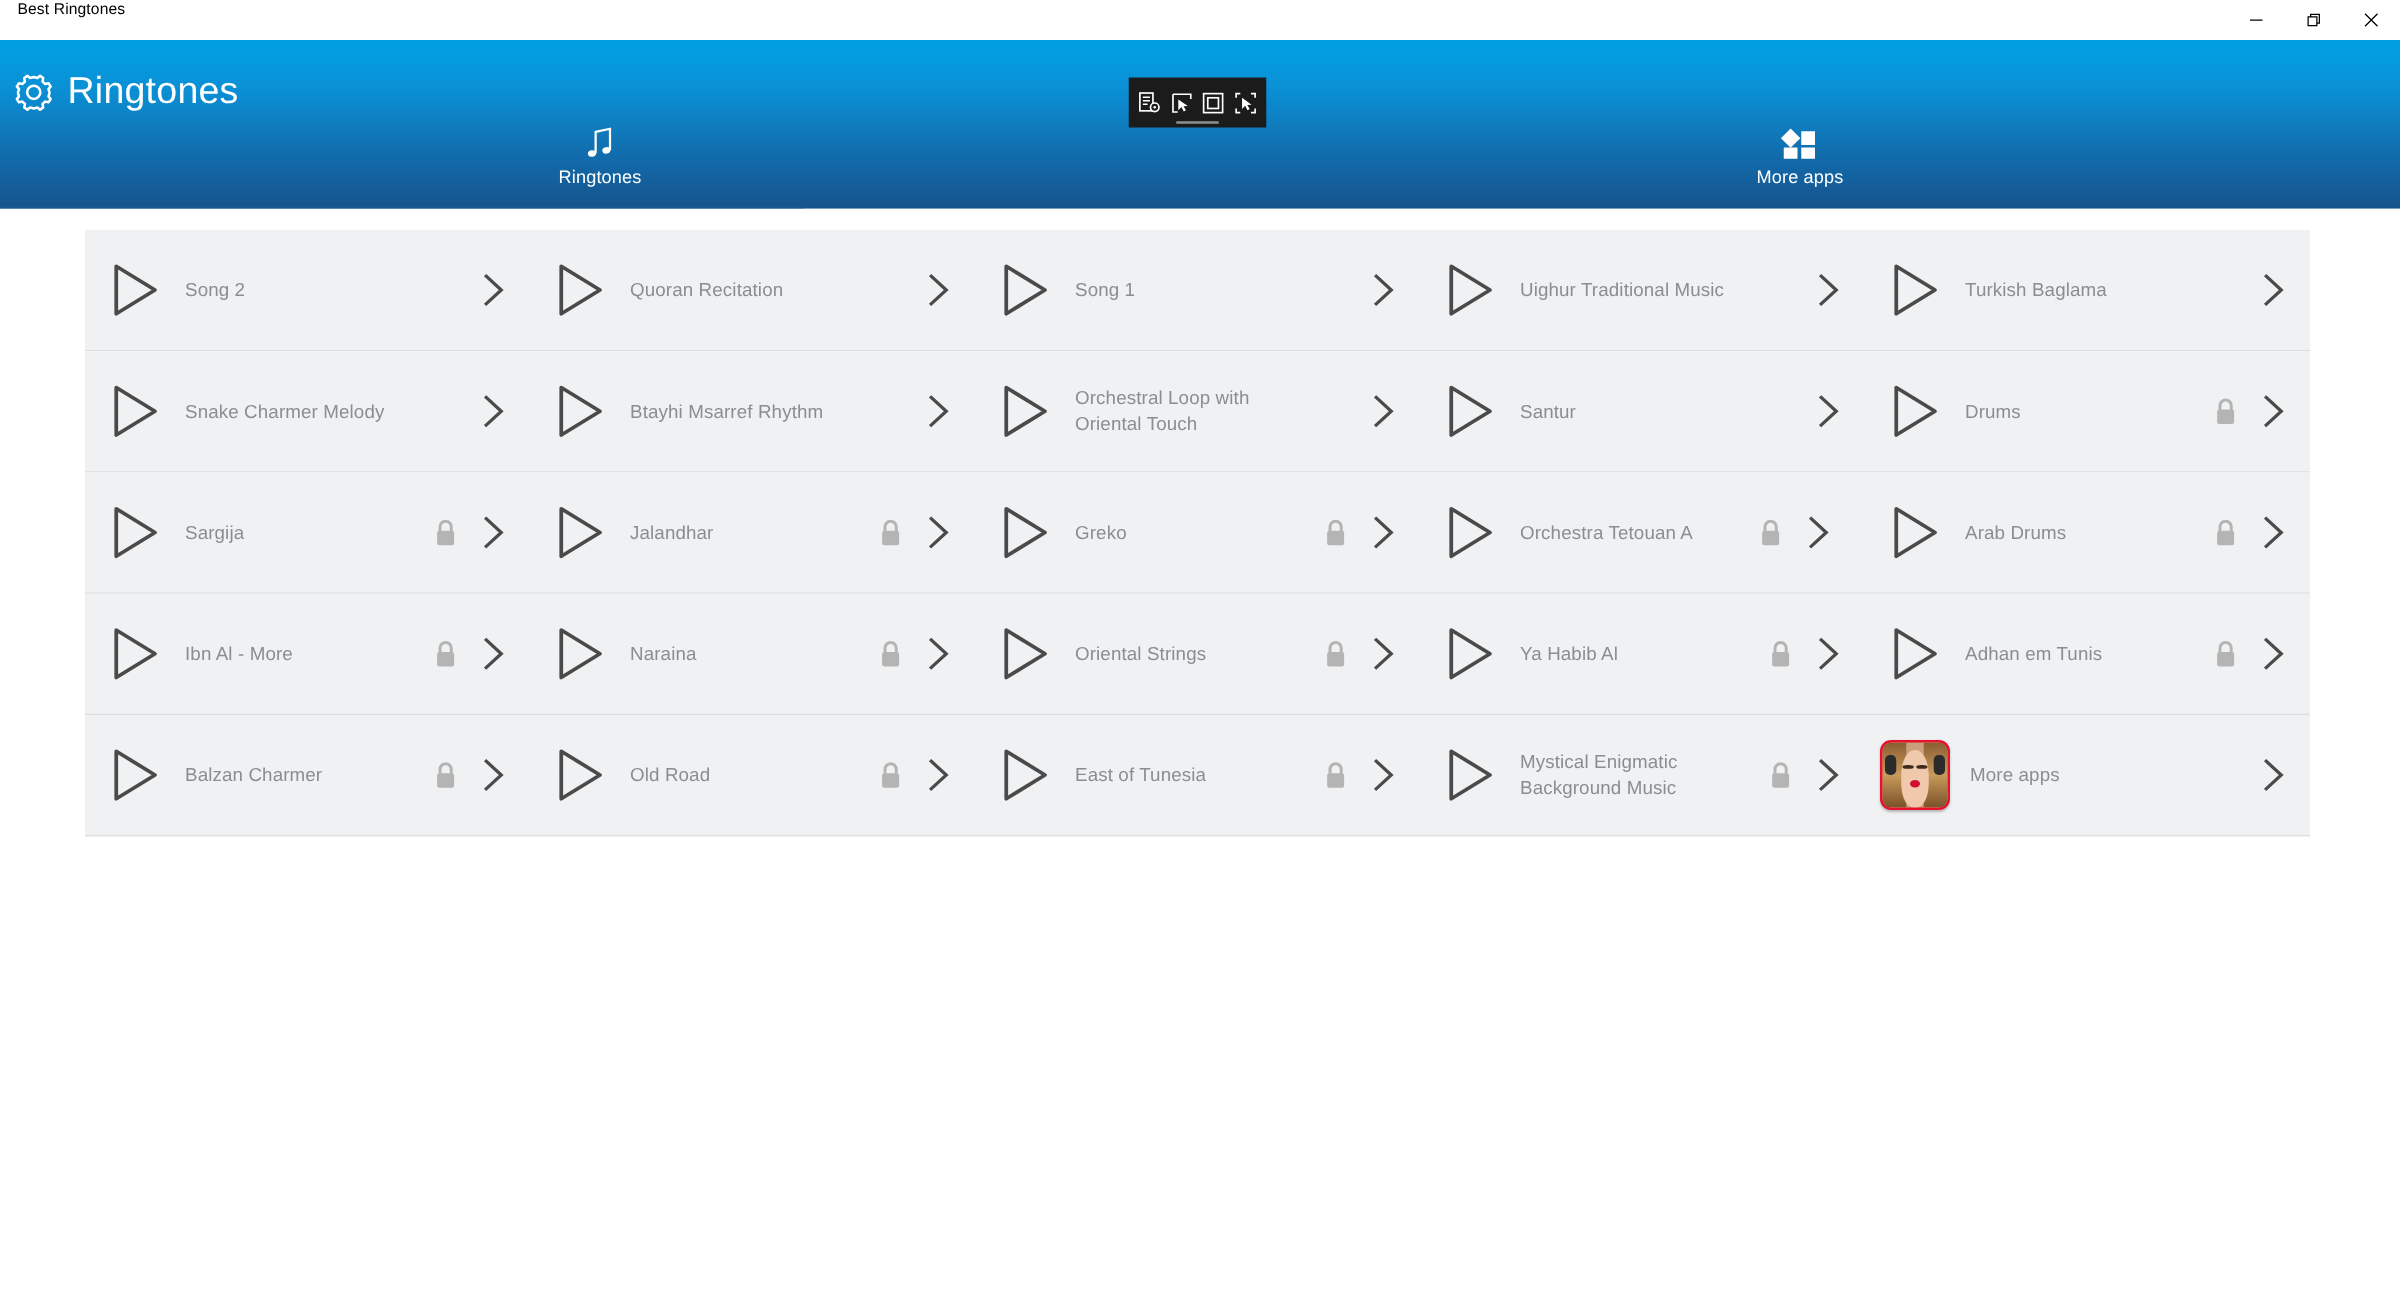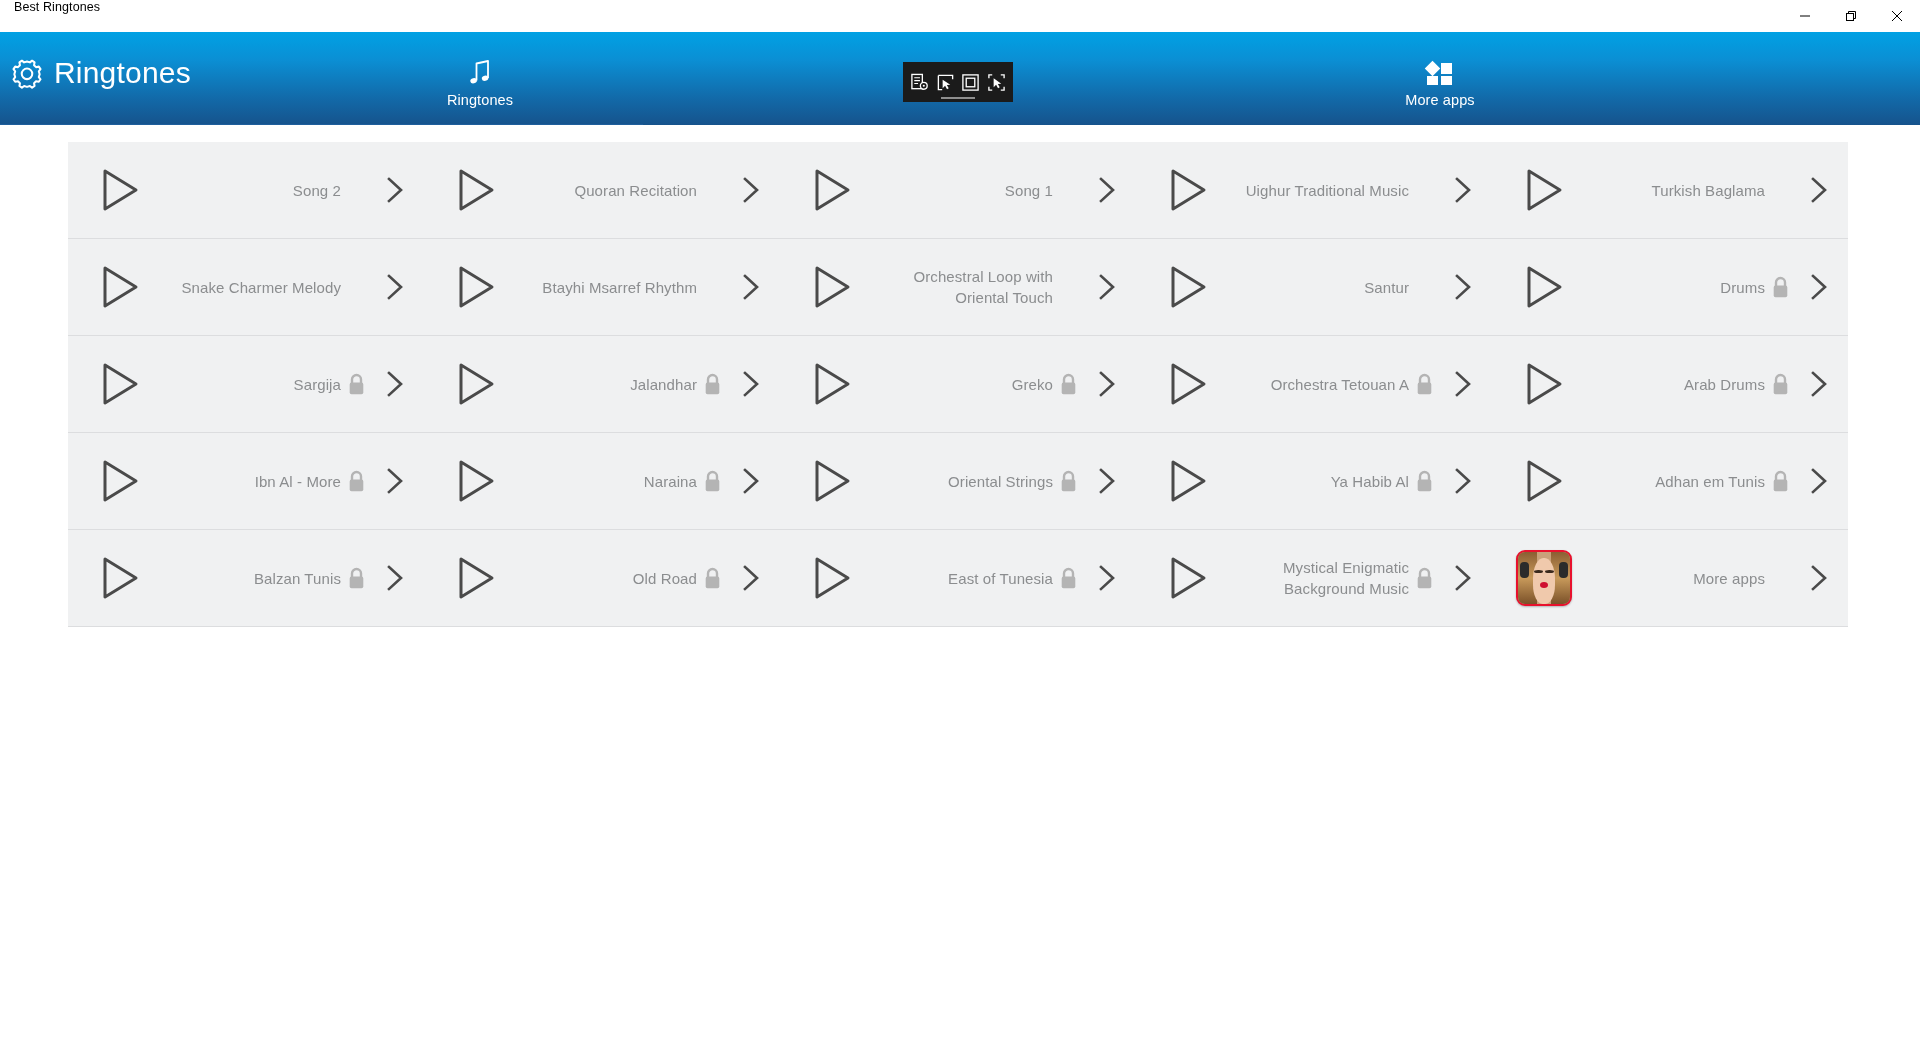--- a/index.html
+++ b/index.html
@@ -39,21 +39,21 @@
     display: flex;
     align-items: center;
     justify-content: center;
     background: #ffffff;
   }
   .wc-btn svg { display: block; }
 
   
   .app-header {
     position: relative;
-    height: 93px;
+    height: 135px;
     background: linear-gradient(to bottom, #00a1e4 0%, #0b8fd4 30%, #1269a8 72%, #16538c 100%);
     overflow: visible;
   }
   .brand {
     position: absolute;
     left: 10px;
     top: 24px;
     display: flex;
     align-items: center;
     gap: 10px;
@@ -156,24 +156,23 @@
     width: 356px;
     box-sizing: border-box;
     background: #f0f1f2;
     border-bottom: 1px solid #dcdddf;
     position: relative;
   }
   .row-item {
     height: 96px;
     display: flex;
     align-items: center;
-    padding: 0 18px 0 24px;
+    padding: 0 18px 0 12px;
     box-sizing: border-box;
     position: relative;
-    text-align: right;
   }
   .play-icon {
     width: 52px;
     height: 52px;
     flex: 0 0 52px;
     display: block;
   }
   .thumb {
     width: 56px;
     height: 56px;
@@ -637,21 +636,21 @@
           <svg class="chevron" viewBox="0 0 22 30">
             <path d="M5 4 L17 15 L5 26" fill="none" stroke="#4a4a4a" stroke-width="2.6" stroke-linecap="square"></path>
           </svg>
         </div>
       </div>
       <div class="cell">
         <div class="row-item">
           <svg class="play-icon" viewBox="0 0 52 52">
             <path d="M13 7 L44 26 L13 45 Z" fill="none" stroke="#4a4a4a" stroke-width="3" stroke-linejoin="round"></path>
           </svg>
-          <span class="item-label">Balzan Tunis</span>
+          <span class="item-label">Balzan Charmer</span>
           <svg class="lock-icon" viewBox="0 0 19 23">
             <path d="M5 10 V6.5 a4.5 4.5 0 0 1 9 0 V10" fill="none" stroke="#b4b4b4" stroke-width="2.4"></path>
             <rect x="2.7" y="9.6" width="13.6" height="11.6" rx="1.8" fill="#b4b4b4"></rect>
           </svg>
           <svg class="chevron" viewBox="0 0 22 30">
             <path d="M5 4 L17 15 L5 26" fill="none" stroke="#4a4a4a" stroke-width="2.6" stroke-linecap="square"></path>
           </svg>
         </div>
       </div>
       <div class="cell">

